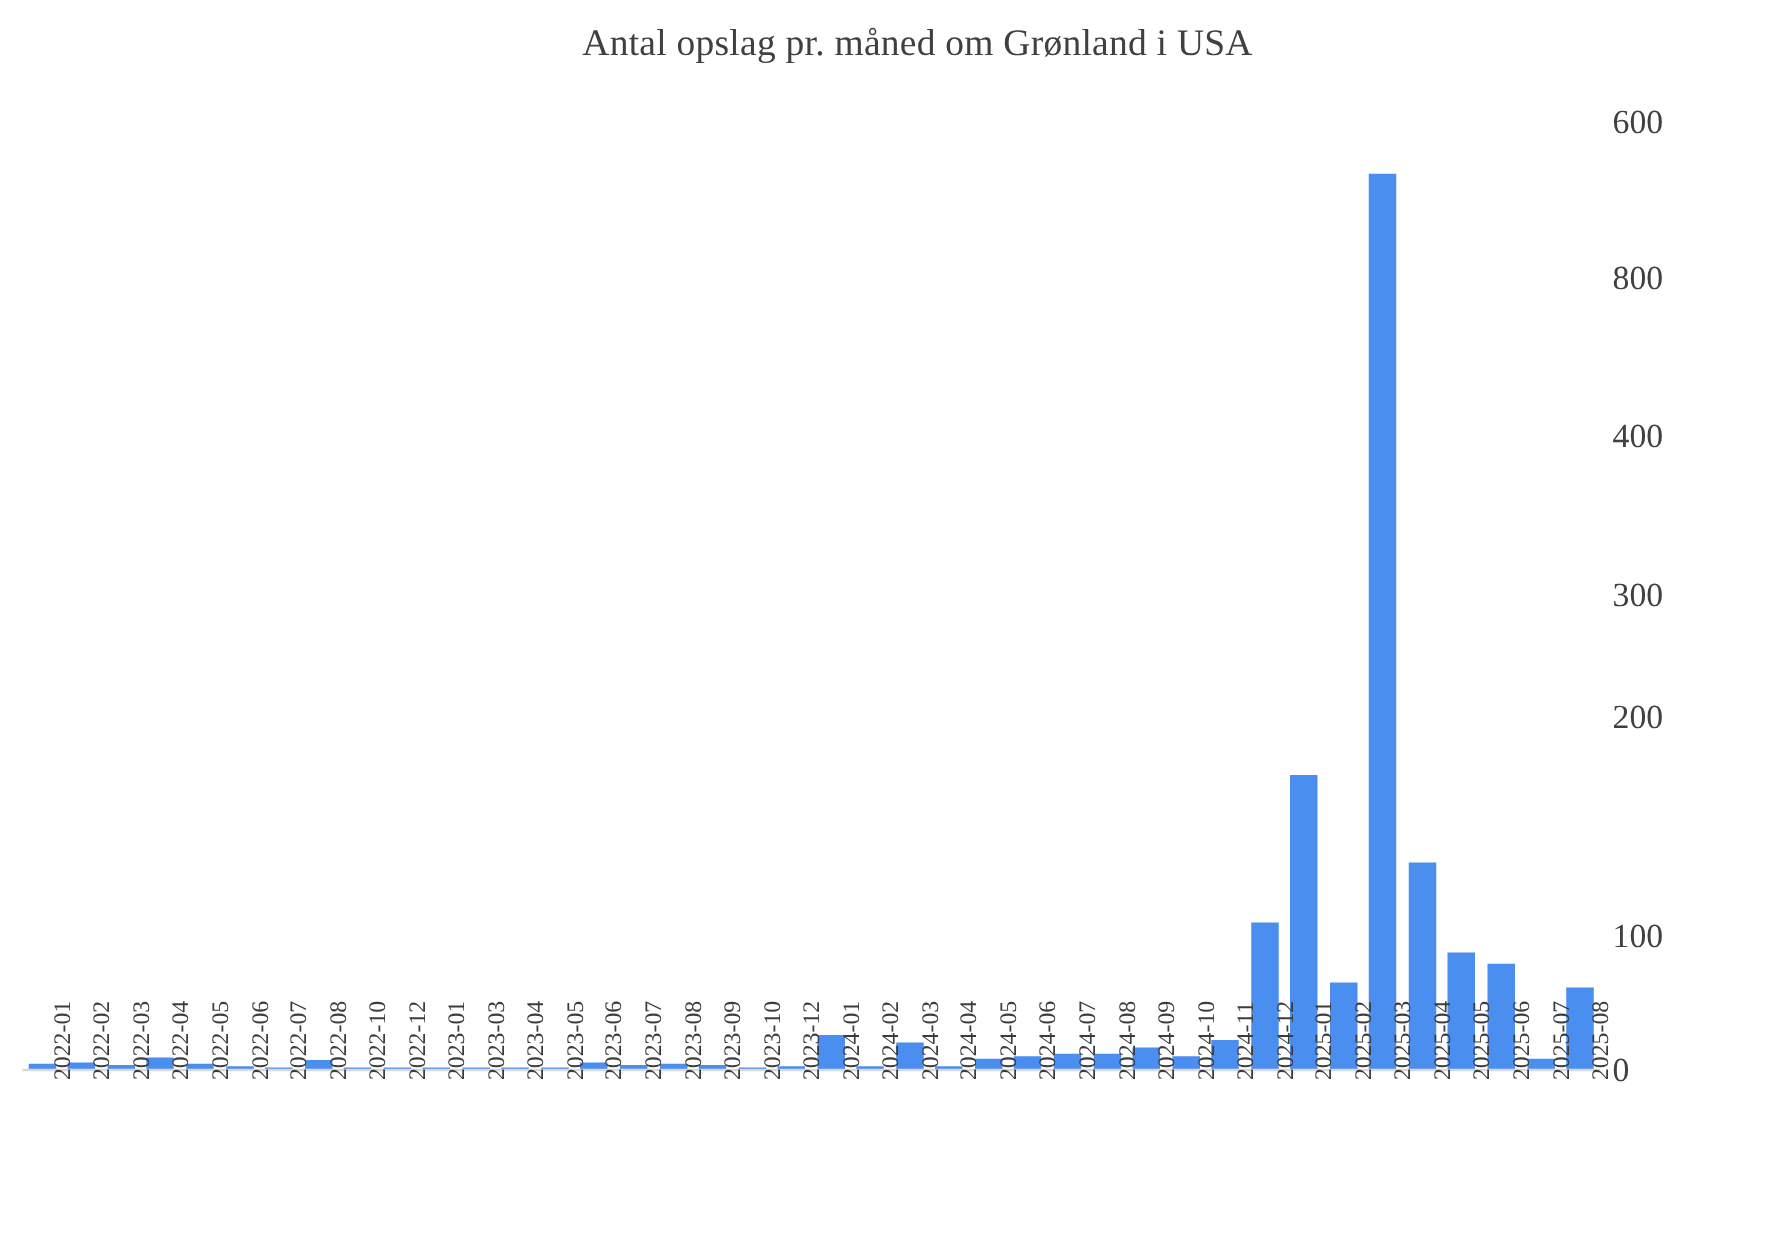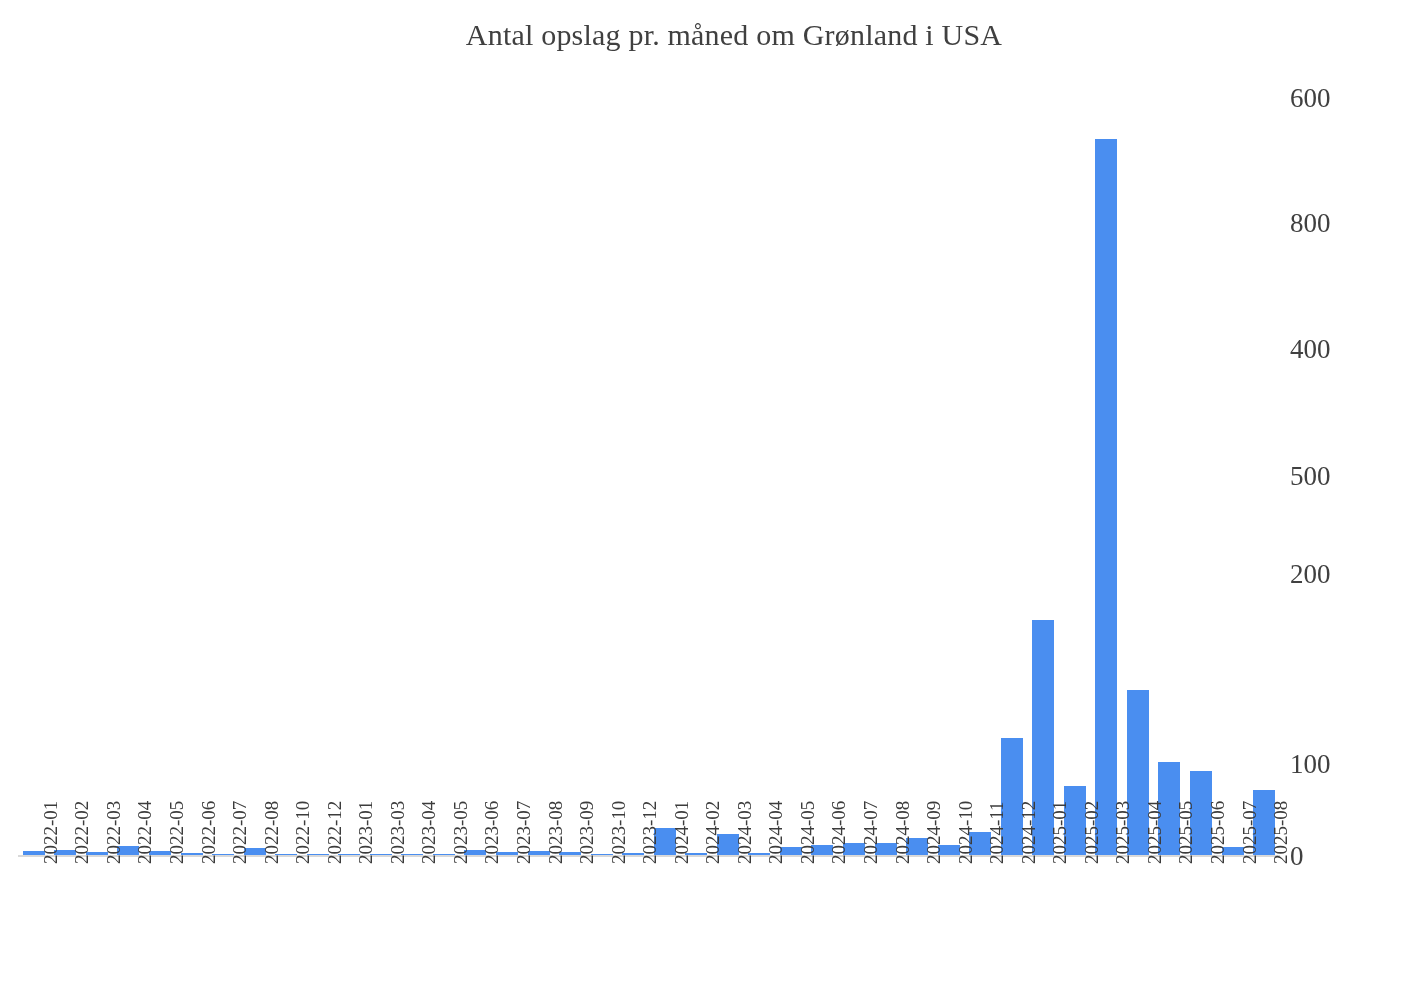--- a/index.html
+++ b/index.html
@@ -245,23 +245,23 @@
         <div class="bar-slot">
           <div class="bar" title="2025-08: 52" style="height: 65.8667px; background: rgb(74, 142, 240);"></div>
         </div>
       </div>
   </div>
 
   <div class="axis-baseline"></div>
 
   <div class="y-labels">
       <div class="y-label" style="top: 760px;">0</div>
-      <div class="y-label" style="top: 668px;">100</div>
+      <div class="y-label" style="top: 653px;">100</div>
       <div class="y-label" style="top: 478px;">200</div>
-      <div class="y-label" style="top: 380px;">500</div>
+      <div class="y-label" style="top: 380px;">300</div>
       <div class="y-label" style="top: 253.333px;">400</div>
       <div class="y-label" style="top: 126.667px;">800</div>
       <div class="y-label" style="top: 2px;">600</div>
     </div>
 
   <div class="x-labels">
       <div class="x-slot">
         <div class="x-label">2022-01</div>
       </div>
       <div class="x-slot">

